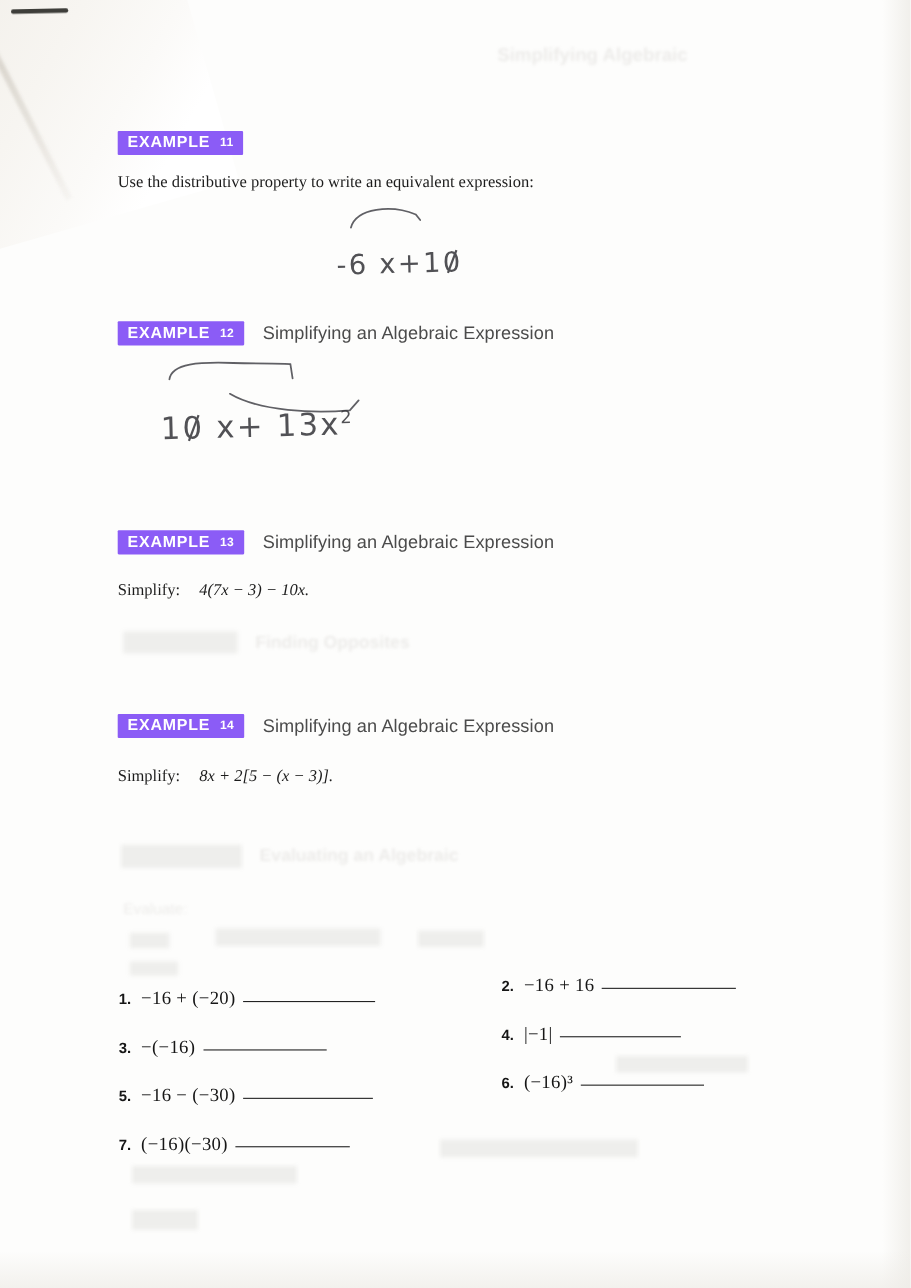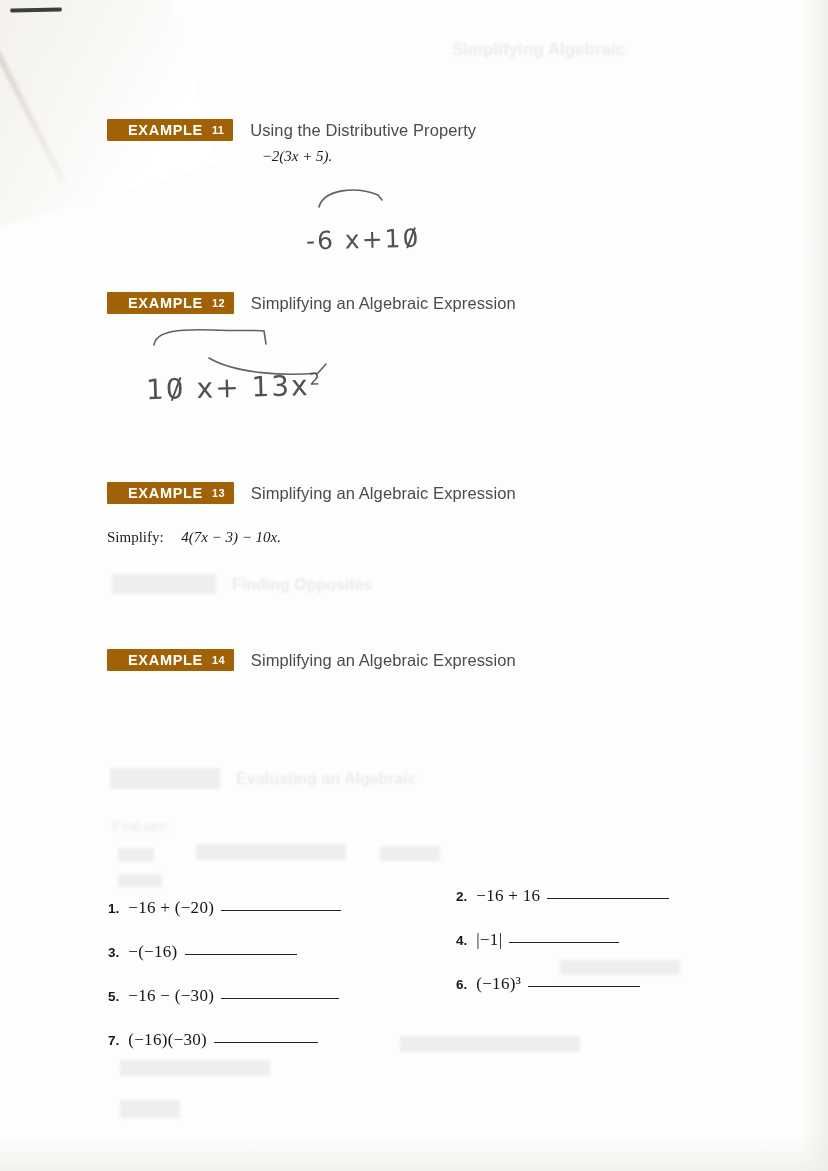--- a/index.html
+++ b/index.html
@@ -90,27 +90,27 @@
   .ex-head {
     display: flex;
     align-items: center;
     height: 24px;
   }
   .badge {
     display: inline-flex;
     align-items: center;
     justify-content: center;
     gap: 9px;
-    background: #a16207;
+    background: #8b5cf6;
     color: #ffffff;
     font-family: "Liberation Sans", sans-serif;
     font-weight: bold;
     font-size: 14.5px;
     letter-spacing: .7px;
-    padding: 4px 9px 5px 21px;
+    padding: 4px 9px 5px 9px;
     height: 22px;
     box-sizing: border-box;
     border-radius: 1px;
   }
   .badge .num { font-size: 11px; letter-spacing: .3px; }
   .ex-title {
     margin-left: 17px;
     font-family: "Liberation Sans", sans-serif;
     font-size: 16.5px;
     color: #4b4b4b;
@@ -216,23 +216,22 @@
   <div class="ghost-badge" style="left:400px; top:1036px; width:180px; height:16px;"></div>
   <div class="ghost-badge" style="left:120px; top:1060px; width:150px; height:16px;"></div>
   <div class="ghost-badge" style="left:120px; top:1100px; width:60px; height:18px;"></div>
 
   <div class="example" style="top:118px;">
     <div class="ex-head">
       <span class="badge">
         <span>EXAMPLE</span>
         <span class="num">11</span>
       </span>
-      <span class="ex-title">Using the Distributive Property</span>
-    </div>
-    <div class="ex-body centered-expr expr">−2(3x + 5).</div>
+    </div>
+    <div class="ex-body">Use the distributive property to write an equivalent expression:</div>
   </div>
 
   <svg class="arc" style="left:316px; top:186px; width:72px; height:22px;" viewBox="0 0 72 22">
     <path d="M3 21 C 8 3, 40 0, 62 9 L 66 14"></path>
   </svg>
 
   <div class="hand" style="left:306px; top:225px;">
     <span>-6 x+1</span><span class="zero-slash">0</span>
   </div>
 
@@ -273,20 +272,25 @@
   </div>
 
   <div class="example" style="top:648px;">
     <div class="ex-head">
       <span class="badge">
         <span>EXAMPLE</span>
         <span class="num">14</span>
       </span>
       <span class="ex-title">Simplifying an Algebraic Expression</span>
     </div>
+    <div class="ex-body" style="margin-top:24px;">
+      <span class="label">Simplify:</span>
+      <span class="gap-sm"></span>
+      <span class="expr">8x + 2[5 − (x − 3)].</span>
+    </div>
   </div>
 
   <div class="exercises">
 
     <div class="ex-item" style="left:108px; top:898px;">
       <span class="ex-num">1.</span>
       <span class="ex-expr">−16 + (−20)</span>
       <span class="blank-line" style="width:120px;"></span>
     </div>
 

